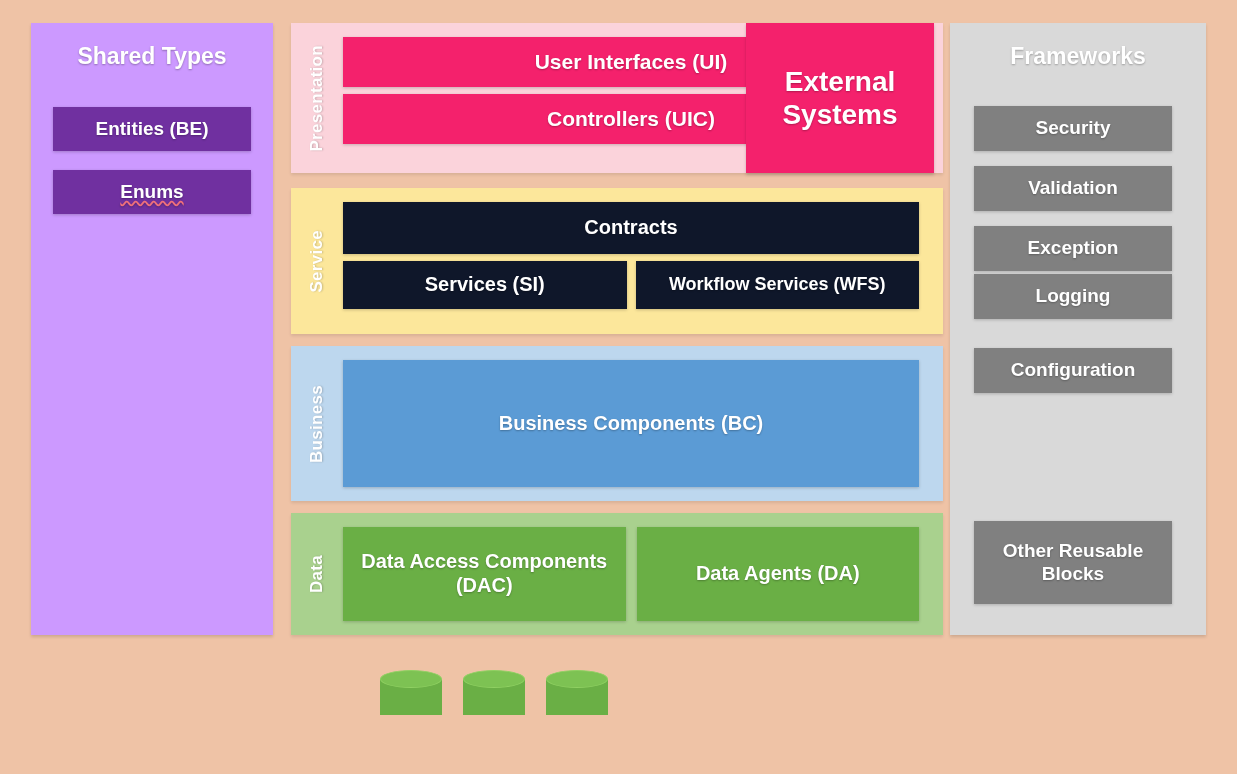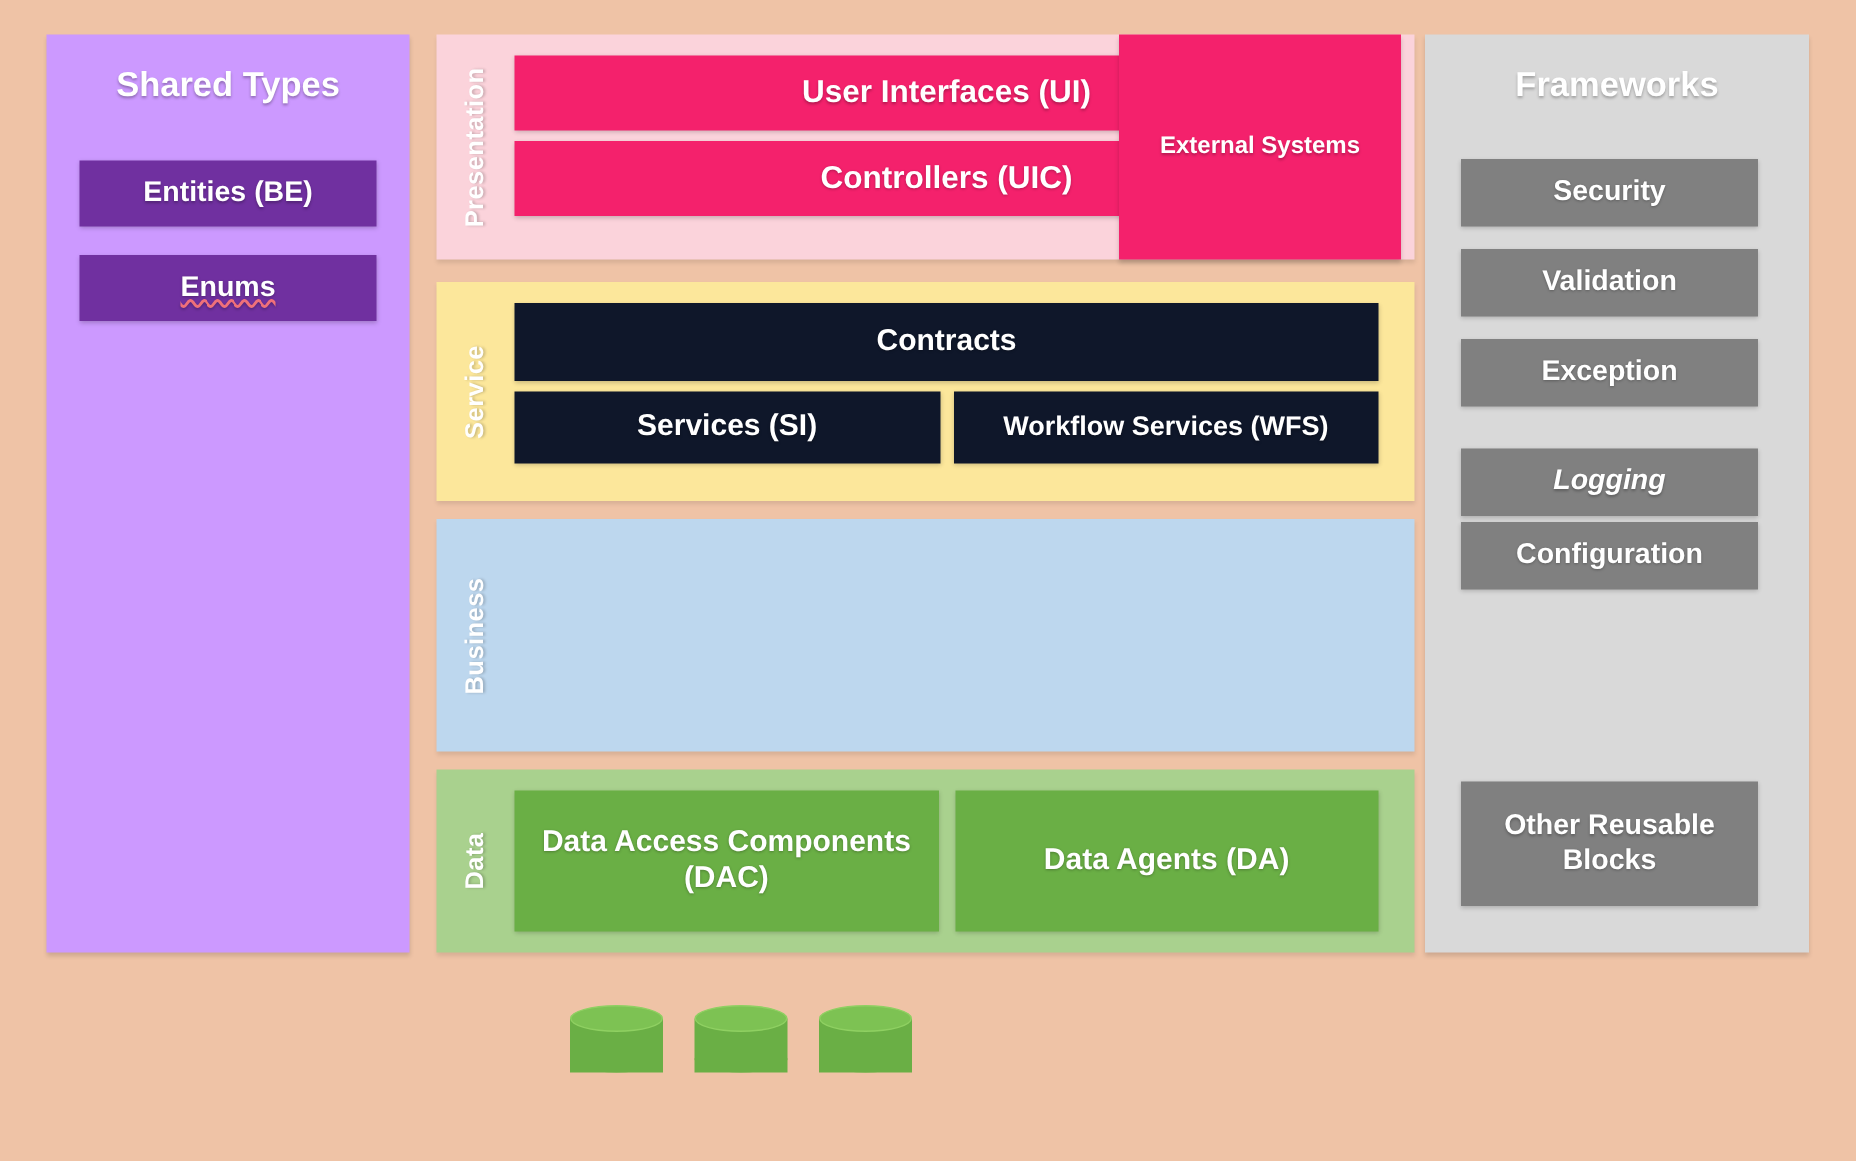--- a/index.html
+++ b/index.html
@@ -152,21 +152,21 @@
   #external-systems {
     position: absolute;
     left: 746px;
     top: 23px;
     width: 188px;
     height: 150px;
     background: #F4216C;
     display: flex;
     align-items: center;
     justify-content: center;
-    font-size: 16px;
+    font-size: 28px;
     box-shadow: 0 2px 3px rgba(0,0,0,0.18);
   }
 
   
   #frameworks {
     position: absolute;
     left: 950px;
     top: 23px;
     width: 256px;
     height: 612px;
@@ -188,21 +188,21 @@
     background: #808080;
     display: flex;
     align-items: center;
     justify-content: center;
     font-size: 19px;
     box-shadow: 0 1px 3px rgba(0,0,0,0.20);
   }
   .fw-0 { top: 83px;  height: 45px; }
   .fw-1 { top: 143px; height: 45px; }
   .fw-2 { top: 203px; height: 45px; }
-  .fw-3 { top: 276px; height: 45px; font-style: italic; }
+  .fw-3 { top: 251px; height: 45px; }
   .fw-4 { top: 325px; height: 45px; }
   #chip-other-blocks { top: 498px; height: 83px; }
 
   
   #bottom-strip {
     position: absolute;
     left: 0;
     top: 655px;
     width: 1237px;
     height: 119px;
@@ -288,20 +288,23 @@
       </div>
     </div>
   </div>
 
   <div class="layer" id="layer-business">
     <div class="layer-label">
       <span>Business</span>
     </div>
     <div class="layer-body">
       <div class="row" id="business-row">
+        <div class="blue-box" id="box-bc">
+          <span class="chip-text">Business Components (BC)</span>
+        </div>
       </div>
     </div>
   </div>
 
   <div class="layer" id="layer-data">
     <div class="layer-label">
       <span>Data</span>
     </div>
     <div class="layer-body">
       <div class="row" id="data-row">

